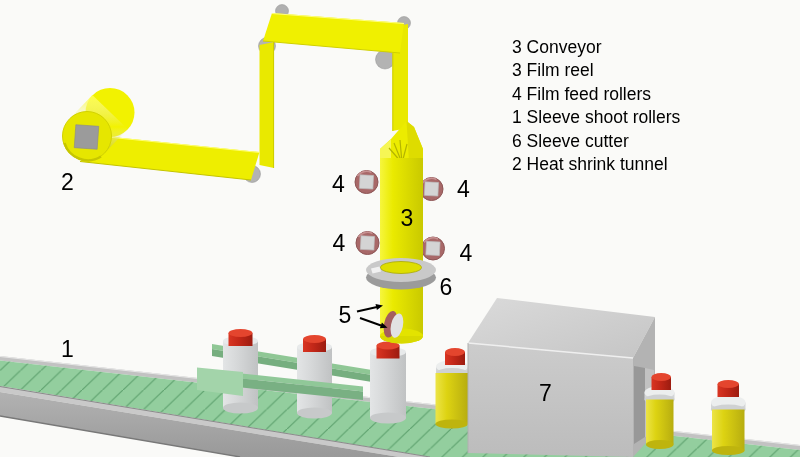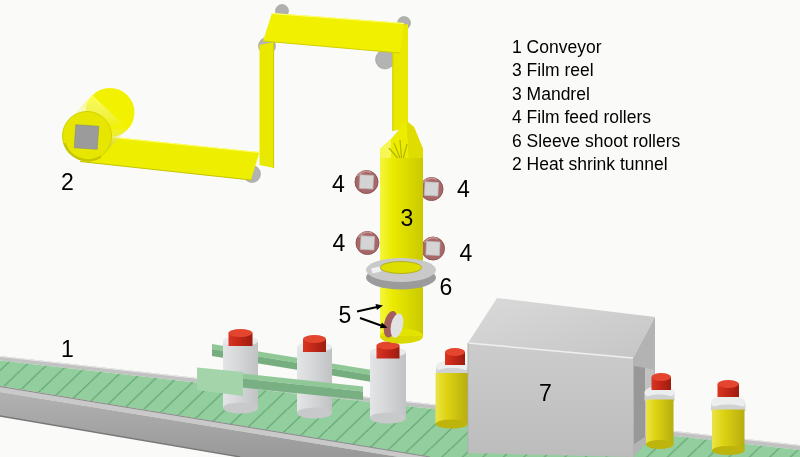--- a/index.html
+++ b/index.html
@@ -237,20 +237,20 @@
     <text class="callout" x="463.5" y="196.5">4</text>
     <text class="callout" x="339" y="250.5">4</text>
     <text class="callout" x="466" y="260.5">4</text>
     <text class="callout" x="345" y="322.5">5</text>
     <text class="callout" x="446" y="294.5">6</text>
     <text class="callout" x="545.5" y="401">7</text>
   </g>
 </svg>
 
 <div class="legend">
-  <div>1 Conveyor</div>
+  <div>3 Conveyor</div>
   <div>3 Film reel</div>
-  <div>3 Mandrel</div>
   <div>4 Film feed rollers</div>
-  <div>6 Sleeve shoot rollers</div>
+  <div>1 Sleeve shoot rollers</div>
+  <div>6 Sleeve cutter</div>
   <div>2 Heat shrink tunnel</div>
 </div>
 </div>
 
 </body></html>

